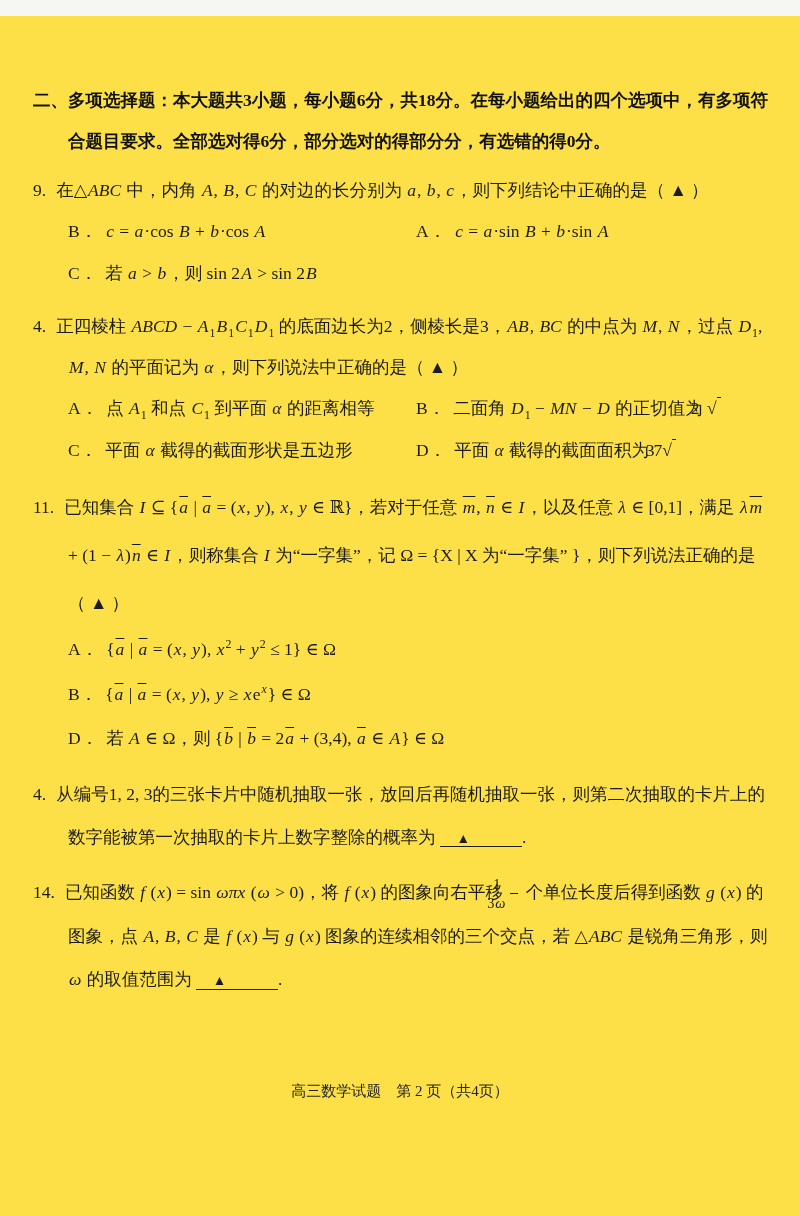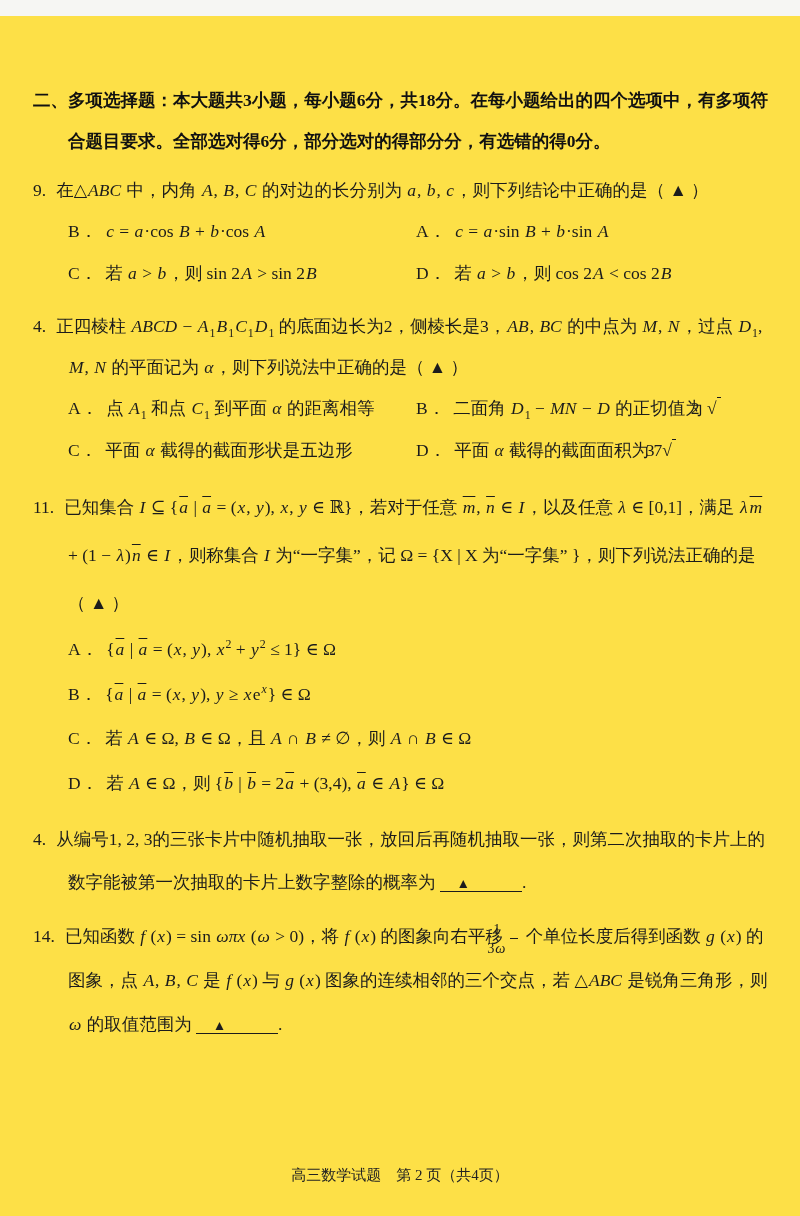--- a/index.html
+++ b/index.html
@@ -33,58 +33,56 @@
   .sqrt .rad{display:inline-block;border-top:1.4px solid #1c1c1c;line-height:1.15;padding:0 2px;}
   .blank{
     display:inline-block;min-width:66px;padding:0 8px;
     border-bottom:1.5px solid #1c1c1c;
     text-align:center;font-size:0.78em;line-height:1.05;
   }
   .frac{display:inline-block;vertical-align:middle;text-align:center;line-height:1.12;font-size:0.82em;margin:0 3px;}
   .frac .fn{display:block;border-bottom:1.3px solid #1c1c1c;padding:0 4px 1px;}
   .frac .fd{display:block;padding-top:1px;}
   .footer{
-    position:absolute;top:1150px;left:0;right:0;
+    position:absolute;top:1066px;left:0;right:0;
     text-align:center;font-size:15px;color:#222;
   }
 </style>
 </head>
 <body>
 
 <div class="page">
   <main class="content">
 
     <p class="para sec-heading">二、多项选择题：本大题共3小题，每小题6分，共18分。在每小题给出的四个选项中，有多项符合题目要求。全部选对得6分，部分选对的得部分分，有选错的得0分。</p>
 
     <section class="question q9">
       <p class="para qstem"><span class="qnum">9.</span><span>在△<i>ABC</i> 中，内角 <i>A</i>, <i>B</i>, <i>C</i> 的对边的长分别为 <i>a</i>, <i>b</i>, <i>c</i>，则下列结论中正确的是（ ▲ ）</span></p>
       <div class="opts grid2">
         <p class="opt"><span class="olabel">B．</span><span><i>c</i> = <i>a</i>·cos <i>B</i> + <i>b</i>·cos <i>A</i></span></p>
         <p class="opt"><span class="olabel">A．</span><span><i>c</i> = <i>a</i>·sin <i>B</i> + <i>b</i>·sin <i>A</i></span></p>
         <p class="opt"><span class="olabel">C．</span><span>若 <i>a</i> &gt; <i>b</i>，则 sin 2<i>A</i> &gt; sin 2<i>B</i></span></p>
-        <p class="opt"><span class="olabel">D．</span><span>若 <i>a</i> &gt; <i>b</i>，则 cos 2<i>A</i> &lt; cos 2<i>B</i></span></p>
       </div>
     </section>
 
     <section class="question q10">
       <p class="para qstem"><span class="qnum">4.</span><span>正四棱柱 <i>ABCD</i> − <i>A</i><sub>1</sub><i>B</i><sub>1</sub><i>C</i><sub>1</sub><i>D</i><sub>1</sub> 的底面边长为2，侧棱长是3，<i>AB</i>, <i>BC</i> 的中点为 <i>M</i>, <i>N</i>，过点 <i>D</i><sub>1</sub>, <i>M</i>, <i>N</i> 的平面记为 <i>α</i>，则下列说法中正确的是（ ▲ ）</span></p>
       <div class="opts grid2">
         <p class="opt"><span class="olabel">A．</span><span>点 <i>A</i><sub>1</sub> 和点 <i>C</i><sub>1</sub> 到平面 <i>α</i> 的距离相等</span></p>
         <p class="opt"><span class="olabel">B．</span><span>二面角 <i>D</i><sub>1</sub> − <i>MN</i> − <i>D</i> 的正切值为 <span class="sqrt">√<span class="rad">2</span></span></span></p>
         <p class="opt"><span class="olabel">C．</span><span>平面 <i>α</i> 截得的截面形状是五边形</span></p>
         <p class="opt"><span class="olabel">D．</span><span>平面 <i>α</i> 截得的截面面积为 7<span class="sqrt">√<span class="rad">3</span></span></span></p>
       </div>
     </section>
 
     <section class="question q11">
       <p class="para qstem"><span class="qnum">11.</span><span>已知集合 <i>I</i> ⊆ {<i class="vec">a</i> | <i class="vec">a</i> = (<i>x</i>, <i>y</i>), <i>x</i>, <i>y</i> ∈ ℝ}，若对于任意 <i class="vec">m</i>, <i class="vec">n</i> ∈ <i>I</i>，以及任意 <i>λ</i> ∈ [0,1]，满足 <i>λ</i><i class="vec">m</i> + (1 − <i>λ</i>)<i class="vec">n</i> ∈ <i>I</i>，则称集合 <i>I</i> 为“一字集”，记 Ω = {X | X 为“一字集” }，则下列说法正确的是（ ▲ ）</span></p>
       <div class="opts">
         <p class="opt"><span class="olabel">A．</span><span>{<i class="vec">a</i> | <i class="vec">a</i> = (<i>x</i>, <i>y</i>), <i>x</i><sup>2</sup> + <i>y</i><sup>2</sup> ≤ 1} ∈ Ω</span></p>
         <p class="opt"><span class="olabel">B．</span><span>{<i class="vec">a</i> | <i class="vec">a</i> = (<i>x</i>, <i>y</i>), <i>y</i> ≥ <i>x</i>e<sup><i>x</i></sup>} ∈ Ω</span></p>
-        <p class="opt"><span class="olabel">C．</span><span>若 <i>A</i> ∈ Ω, <i>B</i> ∈ Ω，且 <i>A</i> ∩ <i>B</i> ≠ ∅，则 <i>A</i> ∩ <i>B</i> ∈ Ω</span></p>
         <p class="opt"><span class="olabel">D．</span><span>若 <i>A</i> ∈ Ω，则 {<i class="vec">b</i> | <i class="vec">b</i> = 2<i class="vec">a</i> + (3,4), <i class="vec">a</i> ∈ <i>A</i>} ∈ Ω</span></p>
       </div>
     </section>
 
 
 
     <section class="question q13">
       <p class="para qstem"><span class="qnum">4.</span><span>从编号1, 2, 3的三张卡片中随机抽取一张，放回后再随机抽取一张，则第二次抽取的卡片上的数字能被第一次抽取的卡片上数字整除的概率为 <span class="blank">▲</span>.</span></p>
     </section>
 

